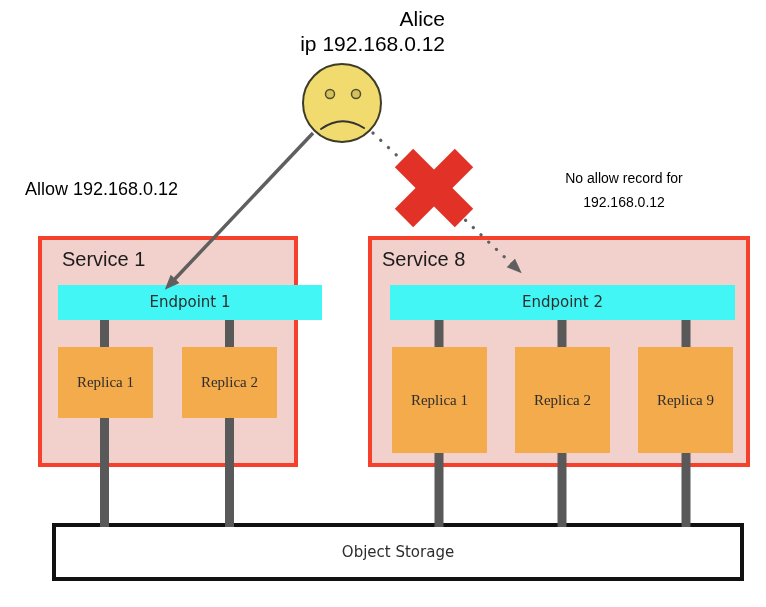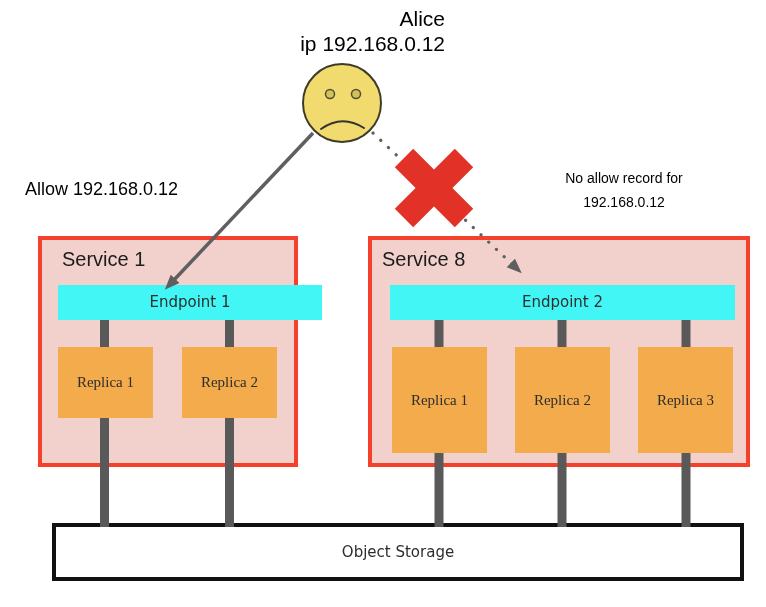--- a/index.html
+++ b/index.html
@@ -136,21 +136,21 @@
   <div class="svc-name n1">Service 1</div>
   <div class="svc-name n2">Service 8</div>
 
   <div class="endpoint e1">Endpoint 1</div>
   <div class="endpoint e2">Endpoint 2</div>
 
   <div class="replica h1 r11">Replica 1</div>
   <div class="replica h1 r12">Replica 2</div>
   <div class="replica h2 r21">Replica 1</div>
   <div class="replica h2 r22">Replica 2</div>
-  <div class="replica h2 r23">Replica 3</div>
+  <div class="replica h2 r23">Replica 9</div>
 
   <svg class="layer z4" viewBox="0 0 766 607">
     <defs>
       <marker id="ah" markerUnits="userSpaceOnUse" markerWidth="16" markerHeight="13" refX="3" refY="6" orient="auto">
         <path d="M0,0 L15,6 L0,12 Z" style="fill: var(--arrow)"></path>
       </marker>
     </defs>
 
     <line x1="313" y1="133" x2="173" y2="281" style="stroke: var(--arrow)" stroke-width="3.5" marker-end="url(#ah)"></line>
 

